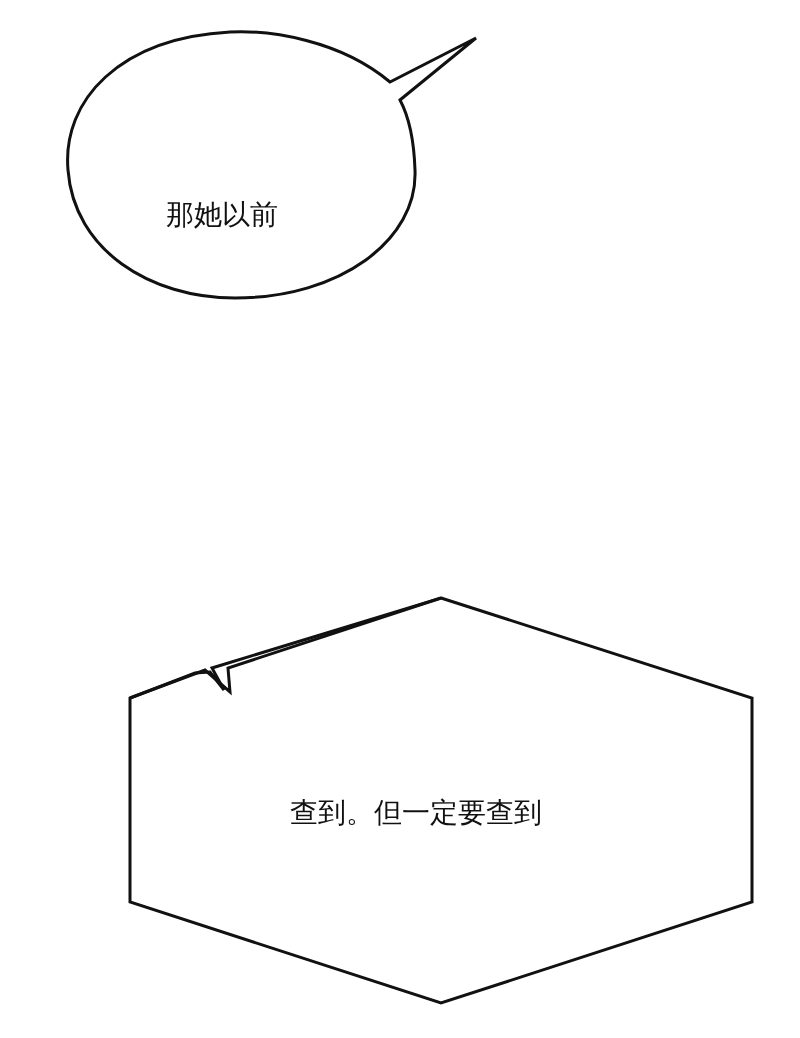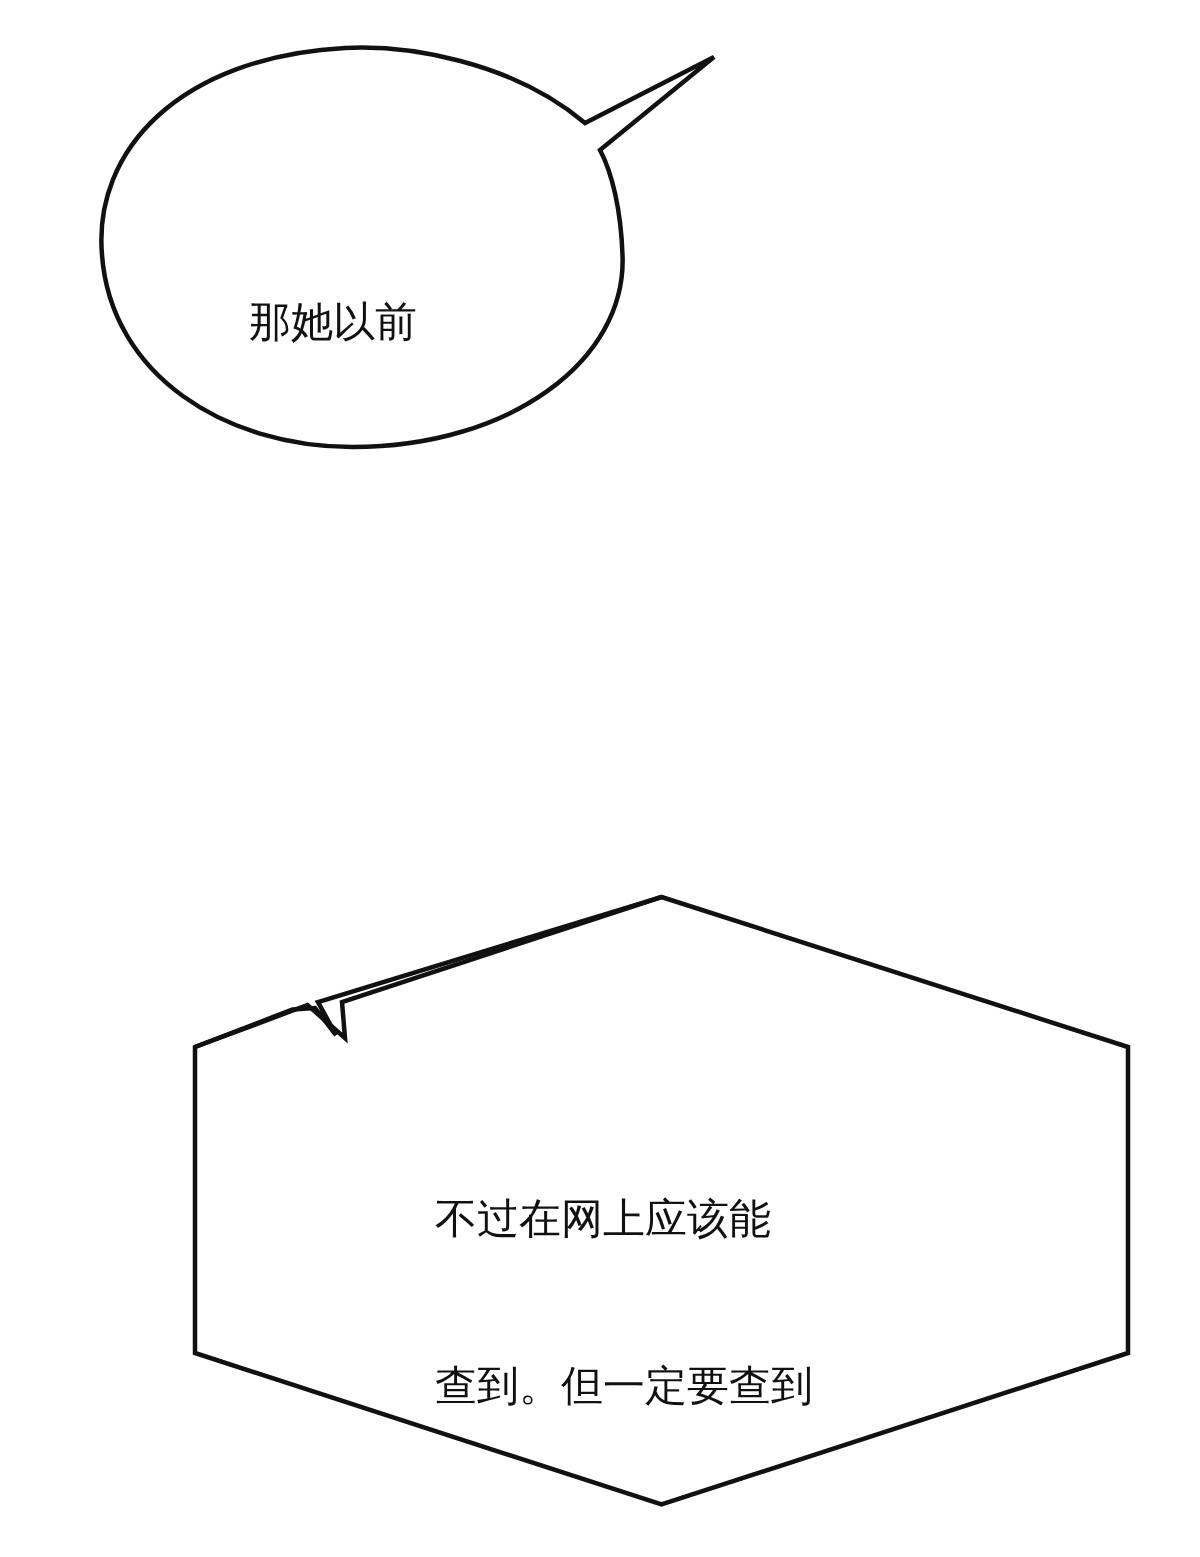--- a/index.html
+++ b/index.html
@@ -45,17 +45,16 @@
          L 212 668
          Z" fill="#ffffff" stroke="#111111" stroke-width="3" stroke-linejoin="miter"></path>
     <path d="M 130 698 L 205 670 L 230 692 L 228 668 L 441 598" fill="none" stroke="#111111" stroke-width="3" stroke-linejoin="miter"></path>
   </svg>
 
   <div class="txt t1">
     <span class="line">那她以前</span>
   </div>
 
   <div class="txt t2">
-    <span class="line">不过在网上应该能</span>
     <span class="line">查到。但一定要查到</span>
     
   </div>
 </div>
 
 </body></html>

